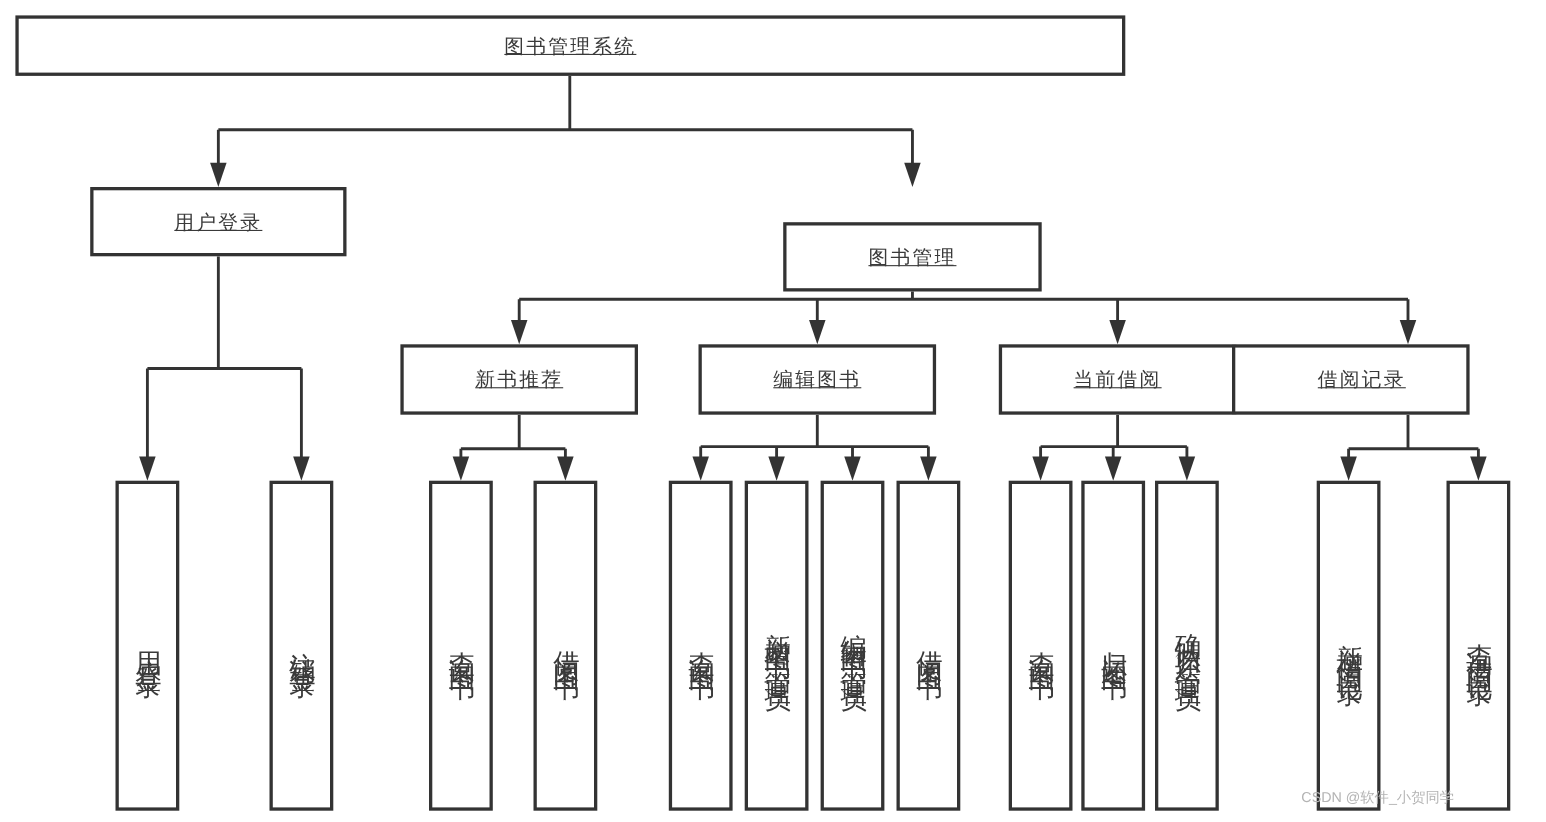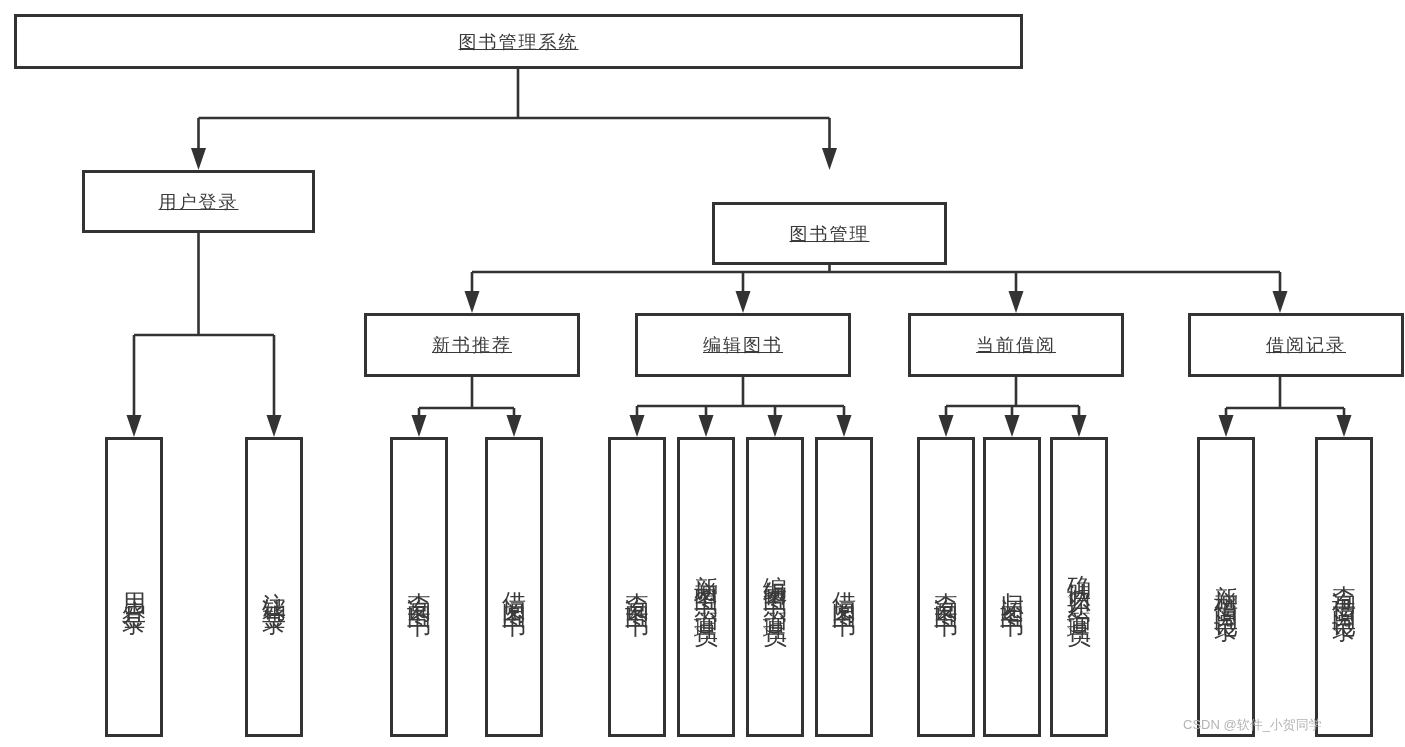--- a/index.html
+++ b/index.html
@@ -141,21 +141,21 @@
 
   <div class="node" style="left:364px; top:313px; width:216px; height:64px;">
     <span>新书推荐</span>
   </div>
   <div class="node" style="left:635px; top:313px; width:216px; height:64px;">
     <span>编辑图书</span>
   </div>
   <div class="node" style="left:908px; top:313px; width:216px; height:64px;">
     <span>当前借阅</span>
   </div>
-  <div class="node" style="left:1188px; top:313px; width:216px; height:64px;padding-left:20px;">
+  <div class="node" style="left:1120px; top:313px; width:216px; height:64px;padding-left:20px;">
     <span>借阅记录</span>
   </div>
 
   <div class="leaf" style="left:105px;">
     <span class="vtext">用户登录</span>
   </div>
   <div class="leaf" style="left:245px;">
     <span class="vtext">注销登录</span>
   </div>
 

